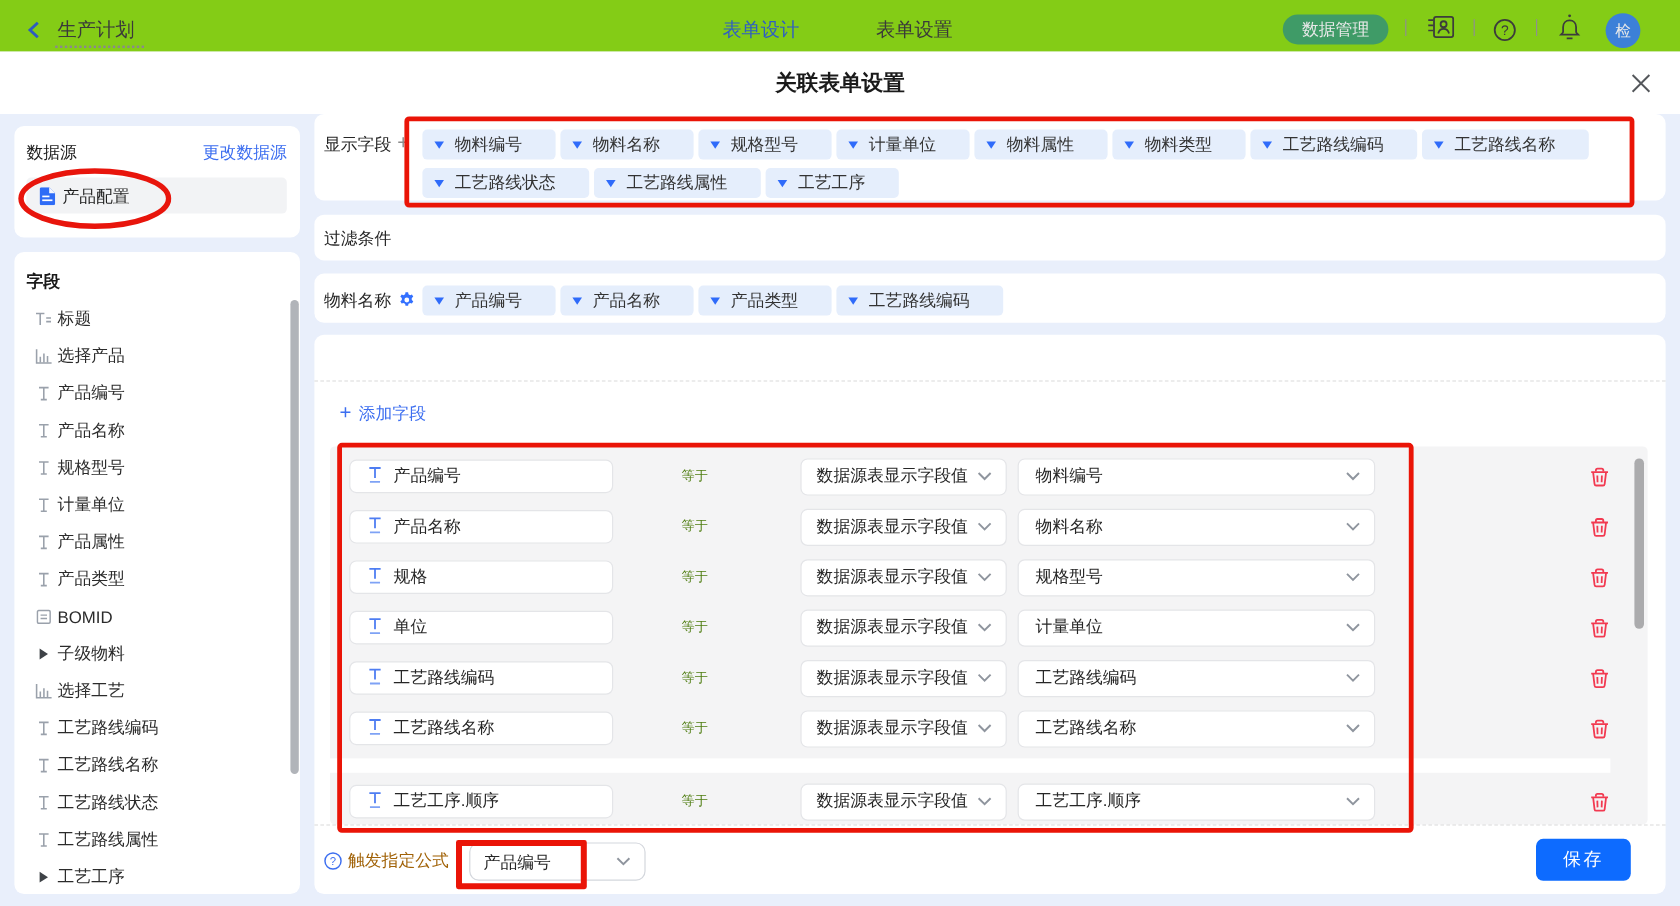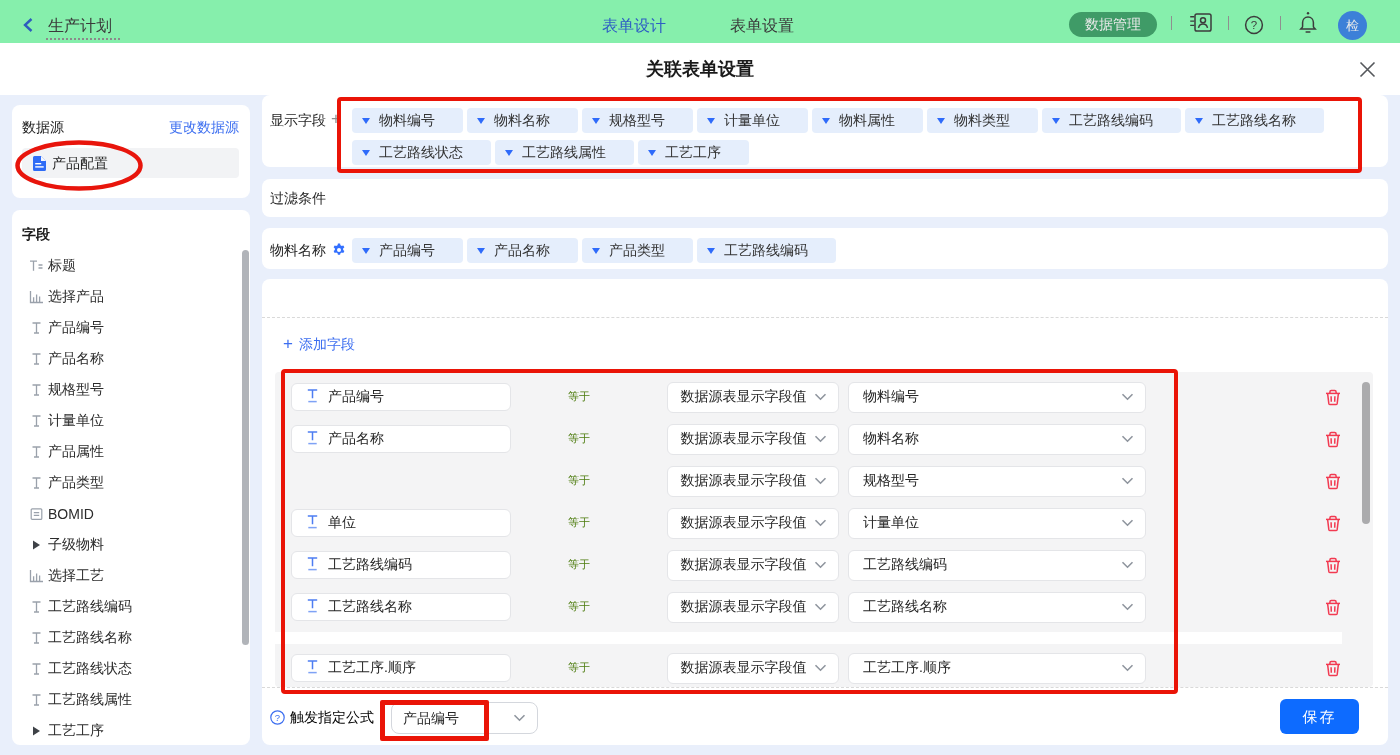--- a/index.html
+++ b/index.html
@@ -1,18 +1,18 @@
 <!DOCTYPE html>
 <html><head><meta charset="utf-8">
 <style>
 *{margin:0;padding:0;box-sizing:border-box}
 body{width:1400px;height:755px;position:relative;overflow:hidden;
  font-family:"Liberation Sans",sans-serif;background:#e9effb;font-size:14px;color:#262626}
 .abs{position:absolute}
-.topbar{left:0;top:0;width:1400px;height:43px;background:#86efac}
+.topbar{left:0;top:0;width:1400px;height:43px;background:#84cc16}
 .tb-item{position:absolute;top:4px;height:43px;line-height:43px;font-size:16px}
 .sep{position:absolute;top:16px;width:1px;height:14px;background:#8f8f8f}
 .pill{position:absolute;left:1069px;top:12px;width:88px;height:25px;border-radius:13px;
  background:#3f9b67;color:#e9e9e9;font-size:14px;text-align:center;line-height:25px}
 .avatar{position:absolute;left:1338px;top:11px;width:29px;height:29px;border-radius:50%;
  background:#3c80d8;color:#e8e8e8;font-size:13px;text-align:center;line-height:29px}
 .mhead{left:0;top:43px;width:1400px;height:52px;background:#fff}
 .mtitle{width:100%;text-align:center;line-height:52px;font-size:18px;font-weight:600;color:#1a1a1a}
 .card{position:absolute;background:#fff;border-radius:8px}
 .flditem{position:absolute;left:17px;height:30px;display:flex;align-items:center;color:#2b2b2b;font-size:14px}
@@ -317,20 +317,29 @@
         </span>
       </div>
 <div class="abs" style="left:1050px;top:59.0px"><svg width="16" height="17" viewBox="0 0 16 17">
           <g stroke="#f23a51" stroke-width="1.5" fill="none">
             <path d="M4.9 4V2.9A1.4 1.4 0 0 1 6.3 1.5h3.4A1.4 1.4 0 0 1 11.1 2.9V4"></path>
             <path d="M1 4.4h14"></path>
             <path d="M2.6 4.4l1.2 10a1.4 1.4 0 0 0 1.4 1.2h5.6a1.4 1.4 0 0 0 1.4-1.2l1.2-10"></path>
             <path d="M6.1 7.2l.2 5.6M9.9 7.2l-.2 5.6"></path>
           </g>
         </svg></div>
+<div class="inbox" style="left:16px;top:95.0px;width:220px;height:28px">
+<div style="margin-left:14px"><svg width="13" height="15" viewBox="0 0 13 15">
+            <g stroke="#4e7df2" stroke-width="1.5" fill="none">
+              <path d="M1.8 2h9.4M6.5 2v8.3"></path>
+              <path d="M2.3 13.6h8.4" stroke="#7ea2f5"></path>
+            </g>
+          </svg></div>
+<span style="margin-left:9px;color:#262626">规格</span>
+      </div>
 <div class="eq" style="left:293px;top:101.0px">等于</div>
 <div class="inbox" style="left:391.5px;top:93.5px;width:172px;height:31px">
         <span style="margin-left:13px">数据源表显示字段值</span>
         <span class="ddchev">
           <svg width="13" height="8" viewBox="0 0 13 8">
             <path d="M1.5 1.2l5 5 5-5" stroke="#8f959e" stroke-width="1.6" fill="none"></path>
           </svg>
         </span>
       </div>
 <div class="inbox" style="left:573px;top:93.5px;width:298px;height:31px">
@@ -486,21 +495,21 @@
           </g>
         </svg></div>
 <div class="abs" style="left:0;top:259.5px;width:1067px;height:12.5px;background:#fff"></div>
 <div class="abs" style="left:1087px;top:10px;width:8px;height:142px;background:#ababad;border-radius:4px"></div>
 </div>
 <div class="dashline" style="left:0;top:408px;width:1126px"></div>
 <div class="abs" style="left:8px;top:431px"><svg width="15" height="15" viewBox="0 0 15 15">
         <circle cx="7.5" cy="7.5" r="6.7" stroke="#3c6ef0" stroke-width="1.2" fill="none"></circle>
         <text x="7.5" y="11" text-anchor="middle" font-size="9.5" font-family="Liberation Sans" fill="#3c6ef0">?</text>
       </svg></div>
-<div class="abs" style="left:28px;top:424px;line-height:28px;color:#000000">触发指定公式</div>
+<div class="abs" style="left:28px;top:424px;line-height:28px;color:#a16207">触发指定公式</div>
 <div class="abs" style="left:129px;top:423px;width:147px;height:32px;background:#fff;border:1px solid #d4d7dd;border-radius:8px">
 <span class="abs" style="left:11px;top:0;line-height:31px;color:#262626">产品编号</span>
 <span class="ddchev">
         <svg width="13" height="8" viewBox="0 0 13 8">
           <path d="M1.5 1.2l5 5 5-5" stroke="#8f959e" stroke-width="1.6" fill="none"></path>
         </svg>
       </span>
     </div>
 <div class="abs" style="left:1018px;top:420px;width:79px;height:35px;background:#0d6bff;border-radius:6px;color:#fff;font-size:15px;text-align:center;line-height:35px;letter-spacing:2px">保存</div>
 </div>

